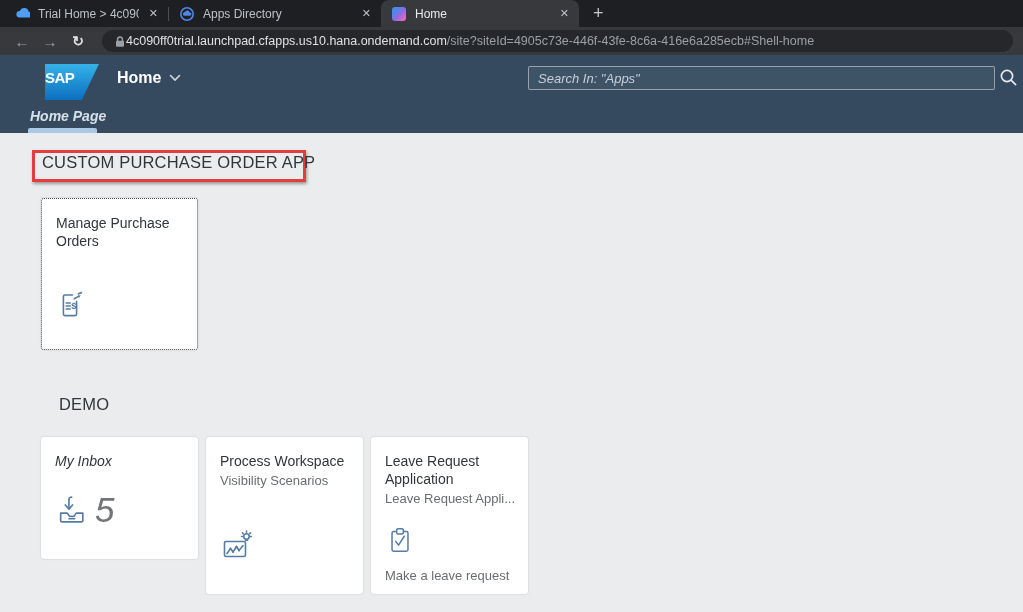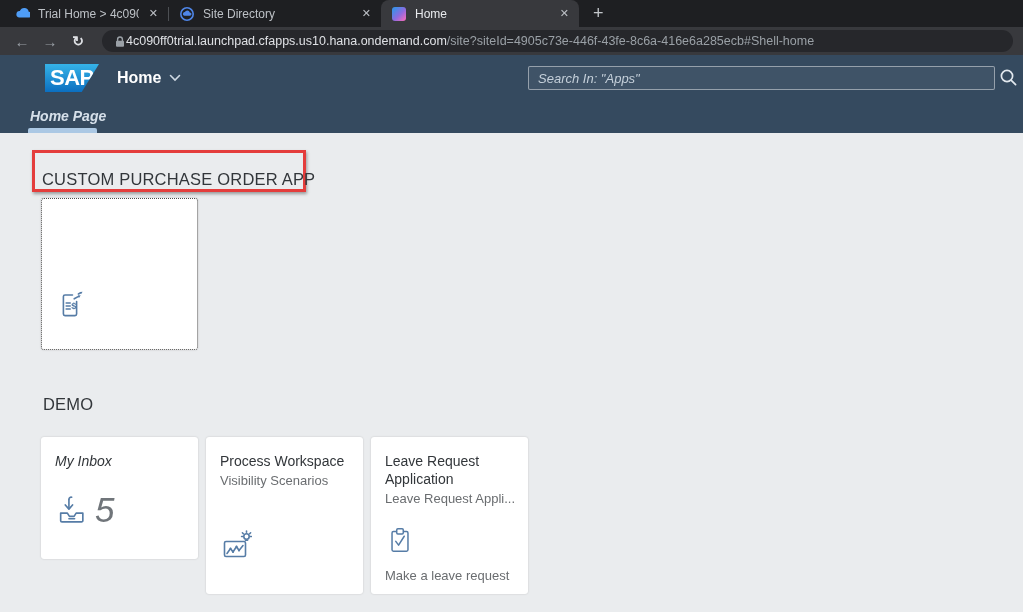--- a/index.html
+++ b/index.html
@@ -25,51 +25,51 @@
   .nav-glyph { color:#9aa0a6; font-size:15px; width:24px; text-align:center; cursor:pointer; }
   .nav-glyph.refresh { color:#dfe1e5; font-size:14px; font-weight:bold; }
   .urlpill { flex:1; height:22px; margin-left:8px; background:#26272b; border-radius:12px;
              display:flex; align-items:center; padding:0 12px; gap:0; overflow:hidden; cursor:text; }
   .url-text { font-size:12.5px; white-space:nowrap; overflow:hidden; }
   .url-domain { color:#dfe1e5; }
   .url-path { color:#9aa0a6; }
 
   
   .shell-header { position:relative; height:46px; background:#354a5f; }
-  .sap-logo { position:absolute; left:45px; top:9px; width:54px; height:28px;
+  .sap-logo { position:absolute; left:45px; top:9px; width:54px; height:36px;
               background:linear-gradient(180deg,#35b3e8 0%,#0b6fc0 100%);
               clip-path:polygon(0 0,100% 0,68% 100%,0 100%);
-              color:#fff; font-weight:bold; font-size:22px; line-height:28px;
-              padding-left:5px; letter-spacing:-0.5px; cursor:pointer; }
+              color:#fff; font-weight:bold; font-size:15px; line-height:28px;
+              letter-spacing:-0.5px; cursor:pointer; }
   .shell-title-wrap { position:absolute; left:117px; top:0; height:46px; display:flex;
                       align-items:center; gap:8px; cursor:pointer; }
   .shell-title { color:#fff; font-size:16px; font-weight:bold; }
   .shell-search { position:absolute; left:528px; top:11px; width:467px; height:24px; }
   .shell-search input { width:100%; height:100%; background:rgba(255,255,255,0.05);
                         border:1px solid rgba(255,255,255,0.45); border-radius:2px;
                         color:#fff; font-size:13px; padding:0 9px;
                         font-family:"Liberation Sans", sans-serif; }
   .shell-search input::placeholder { color:#c5d0da; font-style:italic; }
   .shell-search-icon { position:absolute; right:5px; top:13px; cursor:pointer; }
 
   
   .shell-nav { position:relative; height:32px; background:#354a5f;font-style:italic; }
   .nav-tab { position:absolute; left:30px; top:0; height:32px; line-height:30px;
              color:#d6e0ea; font-size:14px; font-weight:bold; cursor:pointer; }
   .nav-indicator { position:absolute; left:28px; bottom:0; width:69px; height:5px;
                    background:#abc8e4; border-radius:2px 2px 0 0; }
 
   
   .content { position:relative; height:479px; background:#eaecee; }
-  .red-box { position:absolute; left:32px; top:17px; width:274px; height:42px;
+  .red-box { position:absolute; left:32px; top:17px; width:274px; height:32px;
              border:3px solid #e43d3c; box-shadow:1px 2px 3px rgba(0,0,0,0.35);
-             display:flex; align-items:flex-end; }
+             display:flex; align-items:flex-start; }
   .section-title { font-size:16.5px; color:#32363a; letter-spacing:0.2px; }
   .red-box .section-title { padding-left:7px; white-space:nowrap; }
-  .demo-title { position:absolute; left:43px; top:262px; }
+  .demo-title { position:absolute; left:59px; top:262px; }
 
   .tile { position:absolute; width:157px; background:#fff; border-radius:3px;
           box-shadow:0 0 2px rgba(0,0,0,0.18); padding:15px 12px 0 14px; cursor:pointer; }
   .tile.dotted { border:1px dotted #4a4a4a; }
   .tile-title { font-size:14px; color:#32363a; line-height:1.3; }
   .tile-subtitle { font-size:13px; color:#6a6d70; margin-top:3px; line-height:1.25; }
   .tile-icon-row { position:absolute; left:14px; display:flex; align-items:center; gap:7px; }
   .tile-count { font-size:35px; color:#70757a; line-height:1; }
   .tile-footer { position:absolute; left:14px; bottom:11px; font-size:13px; color:#6a6d70; white-space:nowrap; }
 
@@ -100,21 +100,21 @@
       <span class="tab-close">✕</span>
     </div>
     <div class="tab-divider"></div>
     <div class="tab" style="width:212px;">
       <span class="favicon">
         <svg width="16" height="16" viewBox="0 0 16 16">
           <circle cx="8" cy="8" r="6.2" fill="none" stroke="#4f86e8" stroke-width="1.6"></circle>
           <path d="M5.2 9.8 h5.6 a1.7 1.7 0 0 0 0 -3.4 a2.6 2.6 0 0 0 -4.9 -.3 A1.9 1.9 0 0 0 5.2 9.8 Z" fill="#4f86e8"></path>
         </svg>
       </span>
-      <span class="tab-title">Site Directory</span>
+      <span class="tab-title">Apps Directory</span>
       <span class="tab-close">✕</span>
     </div>
     <div class="tab active" style="width:198px;">
       <span class="favicon">
         <span class="favicon-home"></span>
       </span>
       <span class="tab-title">Home</span>
       <span class="tab-close">✕</span>
     </div>
     <div class="newtab">+</div>
@@ -157,20 +157,21 @@
     <div class="nav-indicator"></div>
   </div>
 
   <div class="content">
 
     <div class="red-box">
       <div class="section-title">CUSTOM PURCHASE ORDER APP</div>
     </div>
 
     <div class="tile dotted t-manage">
+      <div class="tile-title">Manage Purchase Orders</div>
       <div class="tile-icon-row">
         <svg class="app-icon" width="30" height="30" viewBox="0 0 30 30">
           <path d="M16.5 6 H9 a1.6 1.6 0 0 0 -1.6 1.6 V25 a1.6 1.6 0 0 0 1.6 1.6 H19 a1.6 1.6 0 0 0 1.6 -1.6 V12.5"></path>
           <line x1="10.2" y1="14" x2="14.2" y2="14"></line>
           <line x1="10.2" y1="17" x2="14.2" y2="17"></line>
           <line x1="10.2" y1="20" x2="14.2" y2="20"></line>
           <text x="15.2" y="20.4" font-size="9.5" font-weight="bold" fill="#567ca6" stroke="none" font-family="Liberation Sans, sans-serif">$</text>
           <line x1="18.2" y1="9.8" x2="22.6" y2="7.4"></line>
           <path d="M24.7 6.3 l-2.9 .3 1.2 2.4 z" fill="#567ca6" stroke="none"></path>
           <line x1="22.4" y1="5" x2="24.6" y2="3.8"></line>

